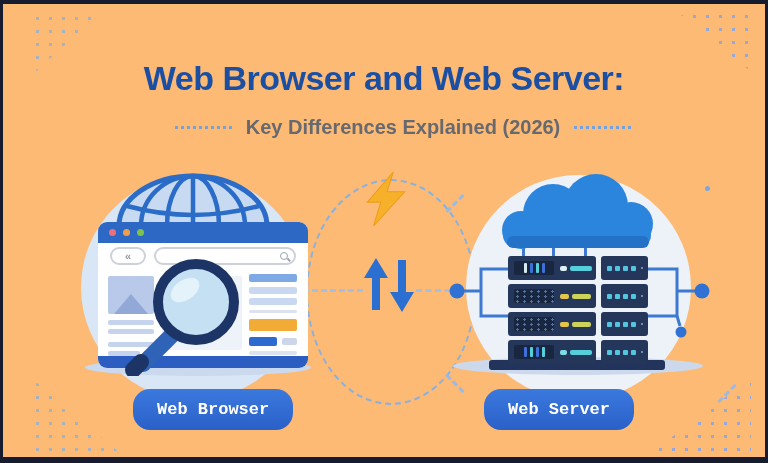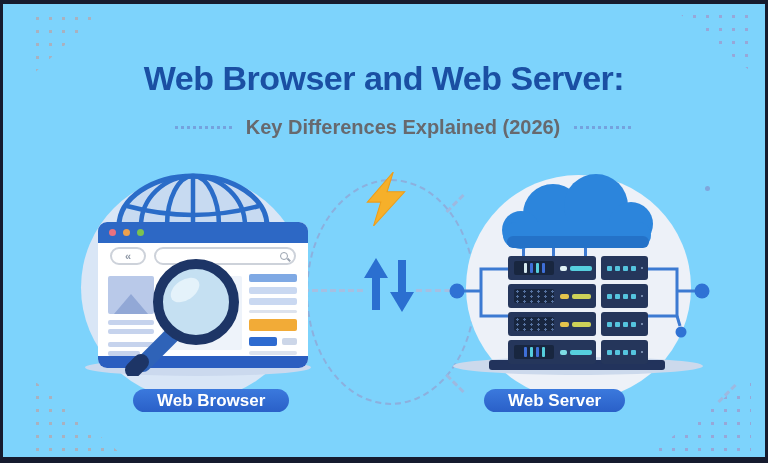--- a/index.html
+++ b/index.html
@@ -1,18 +1,18 @@
 <!DOCTYPE html>
 <html><head>
 <meta charset="utf-8">
 <style>
   html,body{margin:0;padding:0;background:#fff;}
   .canvas{
     position:relative;width:768px;height:463px;box-sizing:border-box;
-    background:#7dd3fc;border:3px solid #161b2e;border-top-width:4px;border-bottom-width:6px;
+    background:#fdba74;border:3px solid #161b2e;border-top-width:4px;border-bottom-width:6px;
     overflow:hidden;font-family:"Liberation Sans",sans-serif;
   }
   
   .title{position:absolute;top:55px;left:0;width:100%;margin:0;text-align:center;
     font-size:34px;font-weight:bold;color:#1a4fa3;letter-spacing:-0.5px;}
   .subtitle-row{position:absolute;top:112px;left:0;width:100%;display:flex;
     justify-content:center;align-items:center;gap:14px;padding-left:19px;}
   .dotline{width:57px;height:0;border-top:3px dotted #74a2de;}
   .subtitle{font-size:20px;font-weight:bold;color:#67696e;}
   
@@ -57,22 +57,22 @@
   .rc1{top:5px;height:8px;background:#7fa9e4;}
   .rc2{top:18px;height:7px;background:#c9d8f1;}
   .rc3{top:29px;height:7px;background:#c9d8f1;}
   .rc4{top:41px;height:3px;background:#dde3ee;}
   .rc5{top:50px;height:12px;background:#f2ab37;}
   .rc6{top:68px;height:9px;width:28px;background:#2e6bd0;}
   .rc7{top:69px;left:184px;width:15px;height:7px;background:#ccd6e8;}
   .rc8{top:82px;height:4px;background:#dde3ee;}
   .bw-bottom{position:absolute;bottom:0;left:0;right:0;height:12px;background:#2b5ec0;border-radius:0 0 9px 9px;}
   
-  .pill{position:absolute;height:23px;border-radius:17px;background:linear-gradient(180deg,#3b79dd,#2a60c8);
-    color:#fff;font-weight:bold;font-size:17px;display:flex;align-items:center;justify-content:center;padding:0 24px;}
+  .pill{position:absolute;height:41px;border-radius:17px;background:linear-gradient(180deg,#3b79dd,#2a60c8);
+    color:#fff;font-weight:bold;font-size:17px;display:flex;align-items:center;justify-content:center;padding:0 24px;font-family:Liberation Mono, monospace;}
   .pillL{left:130px;top:385px;}
   .pillR{left:481px;top:385px;}
   
   .stub{position:absolute;width:3px;height:18px;background:#3f7ad0;top:240px;}
   .rack{position:absolute;left:505px;top:252px;width:140px;height:108px;}
   .unit{position:absolute;left:0;width:140px;height:24px;}
   .u1{top:0;}.u2{top:28px;}.u3{top:56px;}.u4{top:84px;}
   .u-left{position:absolute;left:0;width:88px;height:24px;background:#25365b;border-radius:3px;}
   .u-right{position:absolute;left:93px;width:47px;height:24px;background:#25365b;border-radius:3px;
     display:flex;align-items:center;justify-content:center;gap:3px;}

